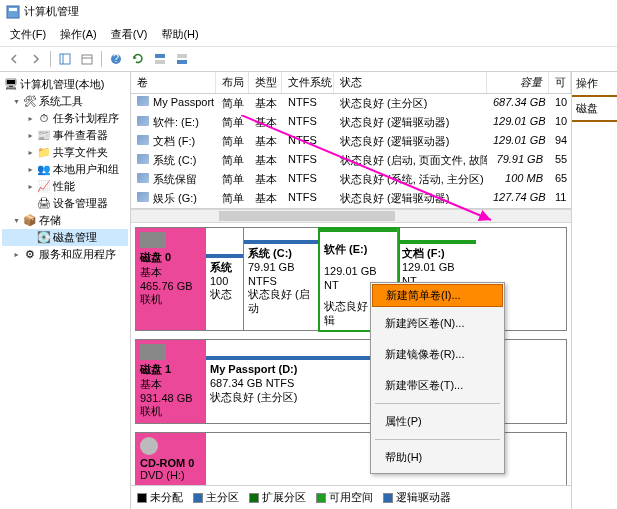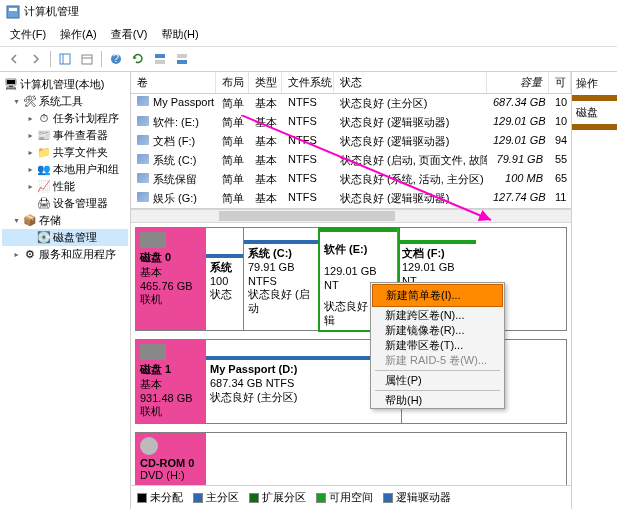--- a/index.html
+++ b/index.html
@@ -35,29 +35,29 @@
 .disk { display:flex; border:1px solid #808080; margin-bottom:8px; }
 .dhead { width:70px; border-right:1px solid #808080; padding:4px; background:#ec4899; }
 .dhead .di { width:26px; height:16px; background:#888; margin-bottom:2px; }
 .dvols { flex:1; display:flex; }
 .dvol { border-right:1px solid #808080; padding:4px 4px 2px 4px; display:flex; flex-direction:column; justify-content:center; font-size:10px; line-height:1.25; }
 .dvol:last-child{border-right:none;}
 .dvol .bar { height:4px; margin:-4px -4px 3px -4px; }
 .bar.blue{background:#2e6ab1;} .bar.green{background:#1e9e1e;} .bar.black{background:#000;} 
 .dvol b{font-weight:bold;}
 .ctx { position:absolute; top:282px; left:370px; width:135px; background:#f4f4f4; border:1px solid #999; box-shadow:2px 2px 4px rgba(0,0,0,.25); z-index:20; }
-.ctx .mi { padding:0 14px; white-space:nowrap; }
+.ctx .mi { padding:8px 14px; white-space:nowrap; }
 .ctx .mi.hl { background:#ff8a00; border:1px solid #c06000; margin:1px; padding:3px 13px; color:#000;}
 .ctx .mi.dis { color:#888; }
 .ctx .msep { height:1px; background:#c0c0c0; margin:2px 4px; }
 .legend { display:flex; gap:10px; padding:4px 6px; border-top:1px solid #d0d0d0; align-items:center; }
 .lg { display:flex; align-items:center; gap:3px; }
 .lg .sw{width:10px;height:10px;border:1px solid #888;}
 .actions { width:46px; border-left:1px solid #d0d0d0; background:#fff; }
-.actions .ah{ padding:4px; border-bottom:6px solid #a16207;}
+.actions .ah{ padding:4px; border-bottom:2px solid #a16207;}
 svg{display:block;}
 </style>
 </head>
 <body>
 
 <div class="window">
  <div class="titlebar">
   <span class="icon">
         <svg width="14" height="14">
           <rect x="1" y="1" width="12" height="12" fill="#6aa1d8" stroke="#3a6aa0"></rect>
@@ -359,18 +359,17 @@
    <div class="ah">磁盘</div>
   </div>
  </div>
 </div>
 
 <div class="ctx">
  <div class="mi hl">新建简单卷(I)...</div>
  <div class="mi">新建跨区卷(N)...</div>
  <div class="mi">新建镜像卷(R)...</div>
  <div class="mi">新建带区卷(T)...</div>
- <div class="mi dis">新建 RAID-5 卷(W)...</div>
  <div class="msep"></div>
  <div class="mi">属性(P)</div>
  <div class="msep"></div>
  <div class="mi">帮助(H)</div>
 </div>
 
 </body></html>

